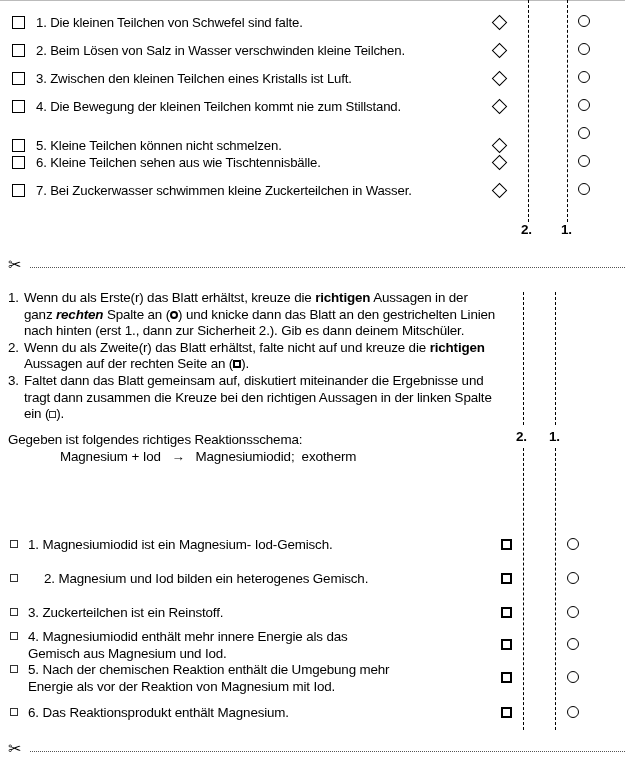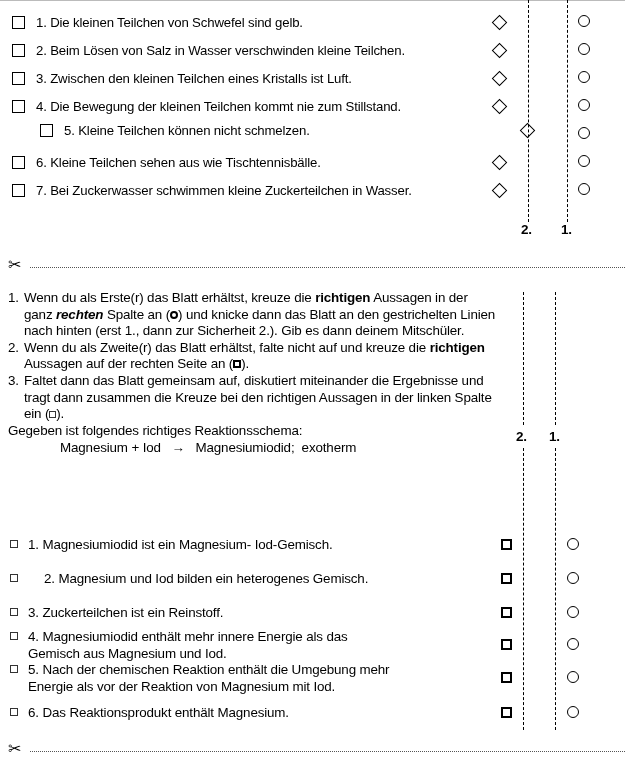--- a/index.html
+++ b/index.html
@@ -144,21 +144,21 @@
     display: flex;
     margin-bottom: 0px;
   }
   .instr-num {
     flex: 0 0 16px;
   }
   .instr-body {
     flex: 1 1 auto;
   }
   .instr-plain {
-    margin-top: 0;
+    margin-top: 9px;
   }
   .instr-schema {
     margin-left: 52px;
     margin-top: 1px;
     white-space: pre;
   }
   b.bold { font-weight: bold; }
   i.bolditalic { font-weight: bold; font-style: italic; }
   .inline-circle {
     display: inline-block;
@@ -223,21 +223,21 @@
 
   <div class="foldline" style="left:528px; top:0px; height:222px;"></div>
   <div class="foldline" style="left:567px; top:0px; height:222px;"></div>
   <div class="foldlabel" style="left:521px; top:222px;">2.</div>
   <div class="foldlabel" style="left:561px; top:222px;">1.</div>
 
   <div class="top-row" style="top:12px;">
     <span class="box-cell">
         <span class="sq-big"></span>
       </span>
-    <span class="text-cell"><span>1.</span> <span>Die kleinen Teilchen von Schwefel sind gelb.</span></span>
+    <span class="text-cell"><span>1.</span> <span>Die kleinen Teilchen von Schwefel sind falte.</span></span>
     <span class="mark-cell">
         <span class="diamond"></span>
       </span>
   </div>
   <div class="circle top-circle" style="top:15px;"></div>
 
   <div class="top-row" style="top:40px;">
     <span class="box-cell">
         <span class="sq-big"></span>
       </span>
@@ -263,21 +263,21 @@
     <span class="box-cell">
         <span class="sq-big"></span>
       </span>
     <span class="text-cell"><span>4.</span> <span>Die Bewegung der kleinen Teilchen kommt nie zum Stillstand.</span></span>
     <span class="mark-cell">
         <span class="diamond"></span>
       </span>
   </div>
   <div class="circle top-circle" style="top:99px;"></div>
 
-  <div class="top-row" style="top:120px;margin-left:28px;">
+  <div class="top-row" style="top:135px;">
     <span class="box-cell">
         <span class="sq-big"></span>
       </span>
     <span class="text-cell"><span>5.</span> <span>Kleine Teilchen können nicht schmelzen.</span></span>
     <span class="mark-cell">
         <span class="diamond"></span>
       </span>
   </div>
   <div class="circle top-circle" style="top:127px;"></div>
 

